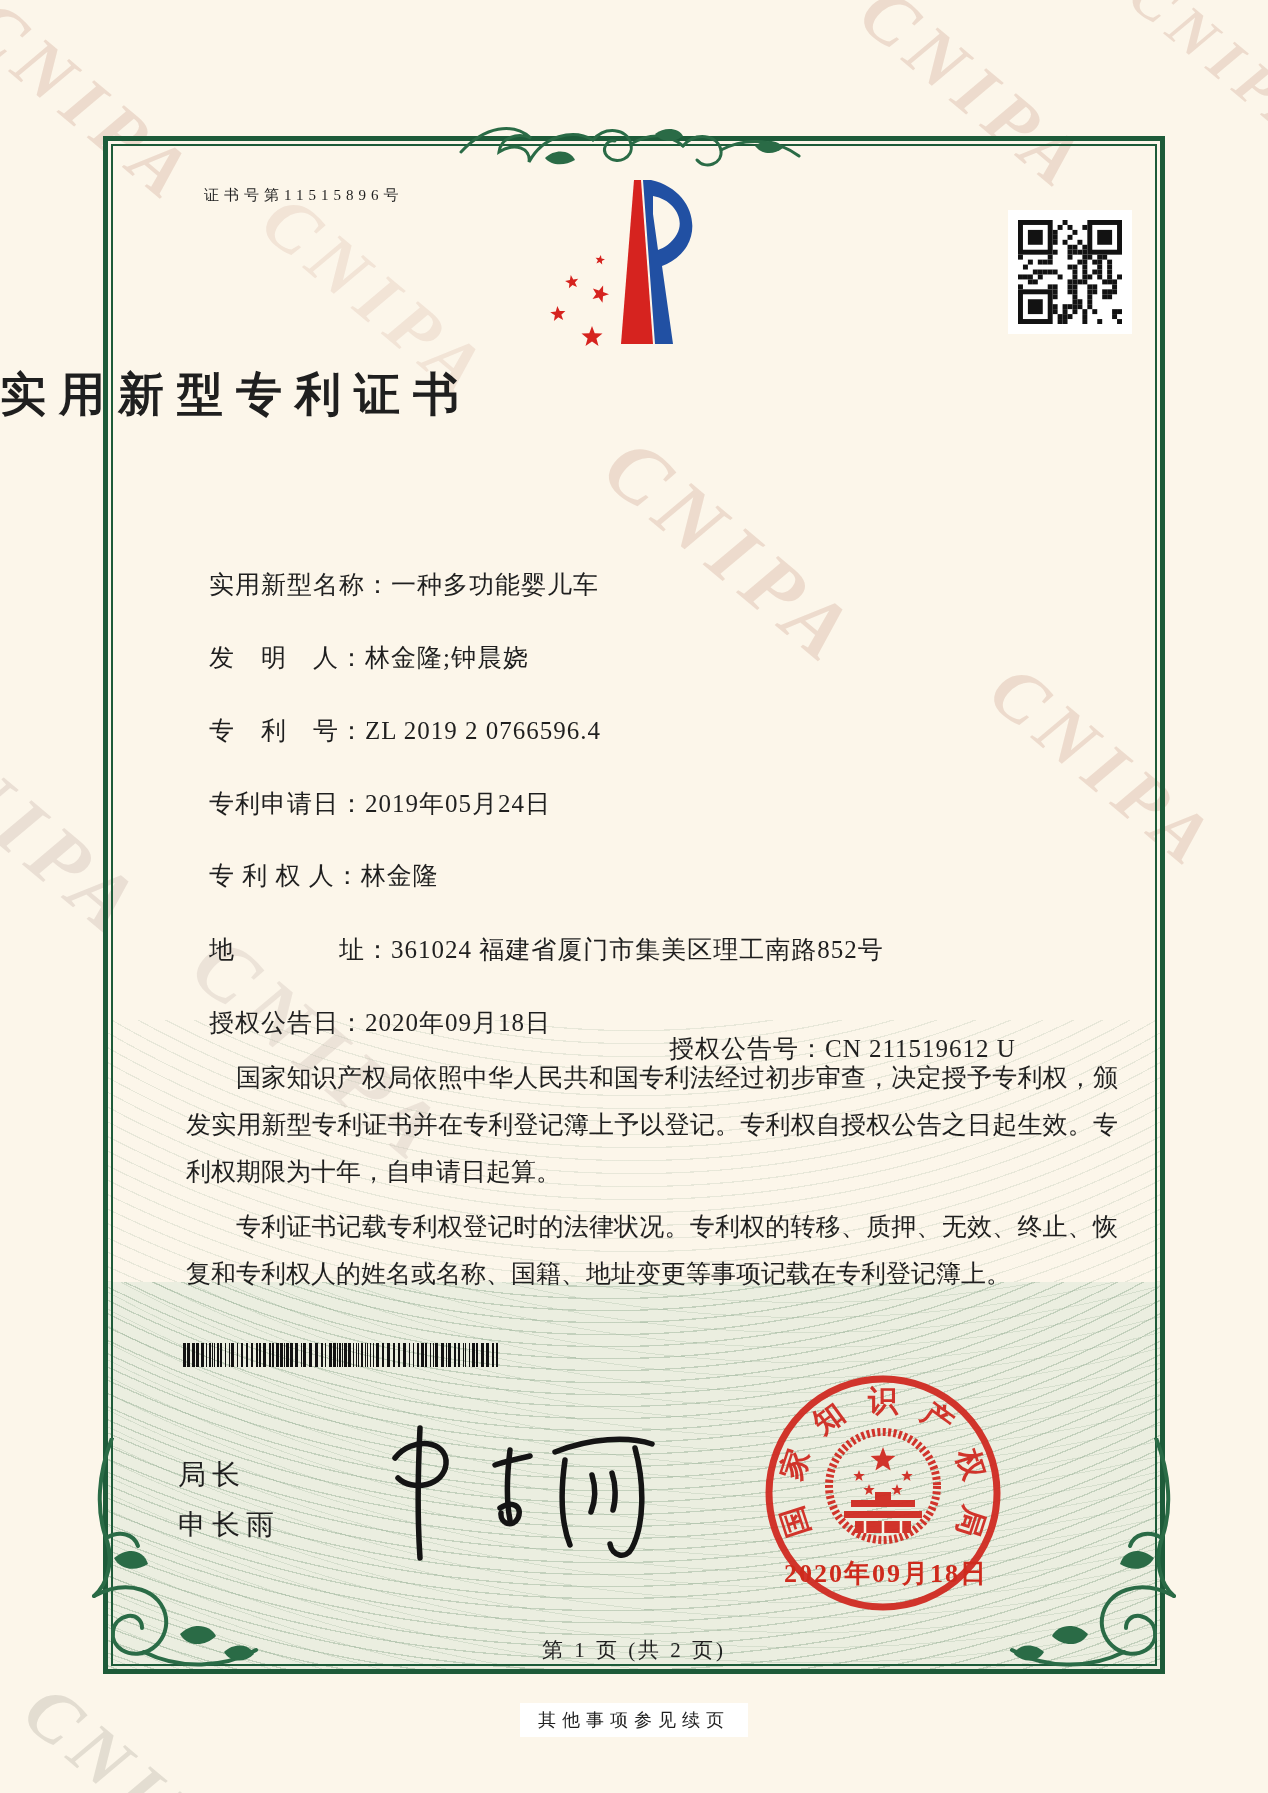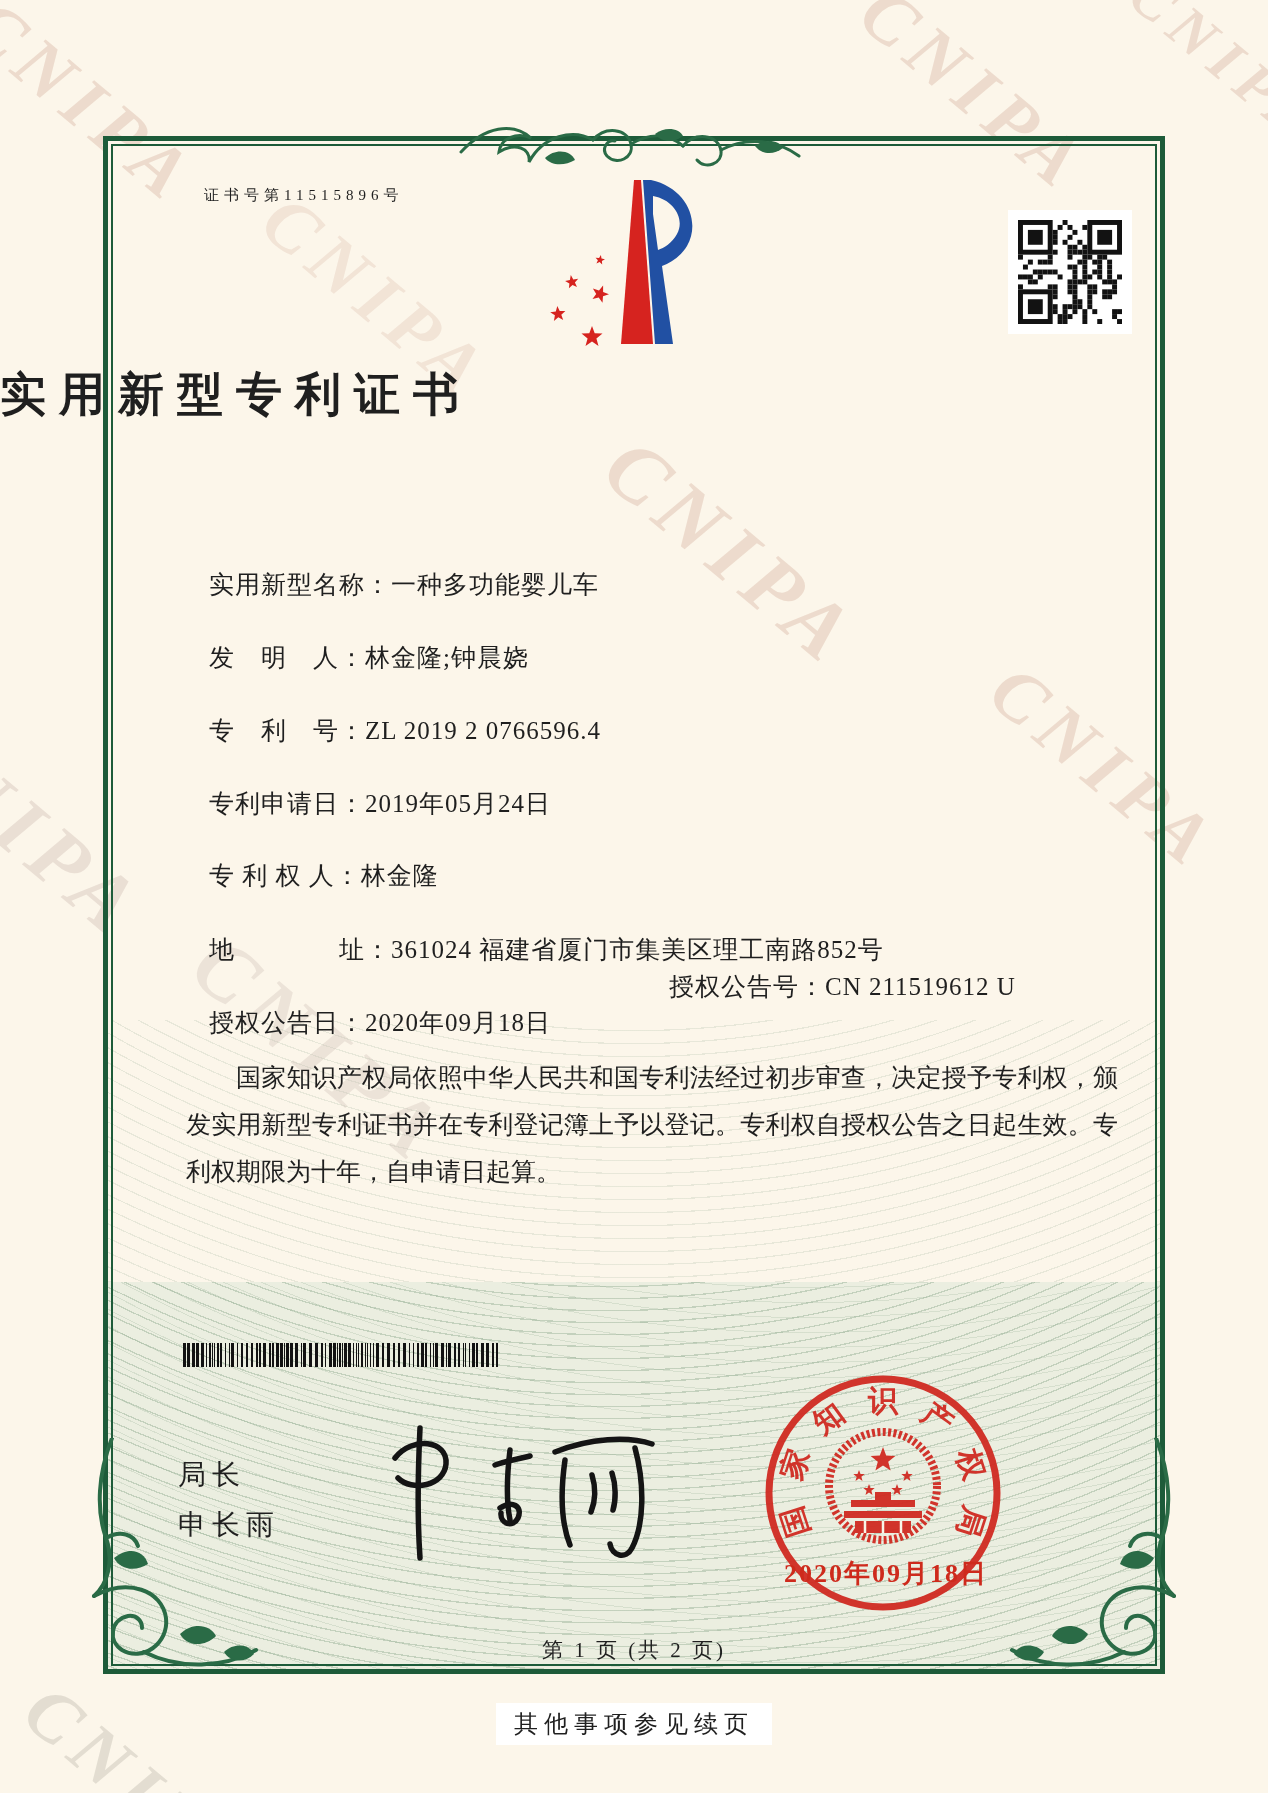--- a/index.html
+++ b/index.html
@@ -40,21 +40,21 @@
   .frow{left:180px;font-size:25px;z-index:4;white-space:pre;letter-spacing:1px;}
   .frow .lab,.frow .val{white-space:pre;}
   .paras{left:178px;top:1046px;width:948px;font-size:25px;line-height:47px;
          text-align:justify;z-index:4;}
   .paras p{margin:8px;text-indent:2em;}
   .director{left:178px;font-size:28px;font-family:"Liberation Sans","DejaVu Sans",sans-serif;
             letter-spacing:6px;z-index:4;}
   .page-info{left:0;top:1636px;width:100%;text-align:center;font-size:21px;
              letter-spacing:3px;z-index:4;}
   .cont-note{left:50%;top:1703px;transform:translateX(-50%);background:#ffffff;
-             padding:5px 18px;font-size:24px;letter-spacing:6px;z-index:4;}
+             padding:5px 18px;font-size:18px;letter-spacing:6px;z-index:4;}
   .seal-date{left:770px;top:1556px;width:232px;text-align:center;font-size:26px;
              color:#ce2a1c;letter-spacing:2px;z-index:6;font-weight:bold;white-space:nowrap;}
   .qr-box{left:1008px;top:210px;width:124px;height:124px;background:#ffffff;z-index:4;}
   svg{display:block;}
 </style>
 </head>
 <body>
 
 <div id="page">
 
@@ -282,26 +282,27 @@
   <div class="abs frow" style="top:831px;">
     <span class="lab">专 利 权 人：</span><span class="val">林金隆</span>
   </div>
   <div class="abs frow" style="top:905px;">
     <span class="lab">地　　　　址：</span><span class="val">361024 福建省厦门市集美区理工南路852号</span>
   </div>
 
   <div class="abs frow" style="top:978px;">
     <span class="lab">授权公告日：</span><span class="val">2020年09月18日</span>
   </div>
-  <div class="abs frow" style="left:640px;top:942px;font-family:Liberation Serif, serif;">
+  <div class="abs frow" style="left:640px;top:1004px;font-family:Liberation Serif, serif;">
     <span class="lab">授权公告号：</span><span class="val">CN 211519612 U</span>
   </div>
 
   <div class="abs paras">
     <p>国家知识产权局依照中华人民共和国专利法经过初步审查，决定授予专利权，颁发实用新型专利证书并在专利登记簿上予以登记。专利权自授权公告之日起生效。专利权期限为十年，自申请日起算。</p>
+    <p>专利证书记载专利权登记时的法律状况。专利权的转移、质押、无效、终止、恢复和专利权人的姓名或名称、国籍、地址变更等事项记载在专利登记簿上。</p>
   </div>
 
   <svg id="barcode-svg" class="abs" style="left:183px;top:1343px;z-index:4;" width="320" height="24" viewBox="0 0 320 24">
       <rect x="0" y="0" width="3" height="24" fill="#121212"></rect>
       <rect x="4" y="0" width="3" height="24" fill="#121212"></rect>
       <rect x="9" y="0" width="3" height="24" fill="#121212"></rect>
       <rect x="13" y="0" width="3" height="24" fill="#121212"></rect>
       <rect x="18" y="0" width="3" height="24" fill="#121212"></rect>
       <rect x="23" y="0" width="1" height="24" fill="#121212"></rect>
       <rect x="26" y="0" width="2" height="24" fill="#121212"></rect>

